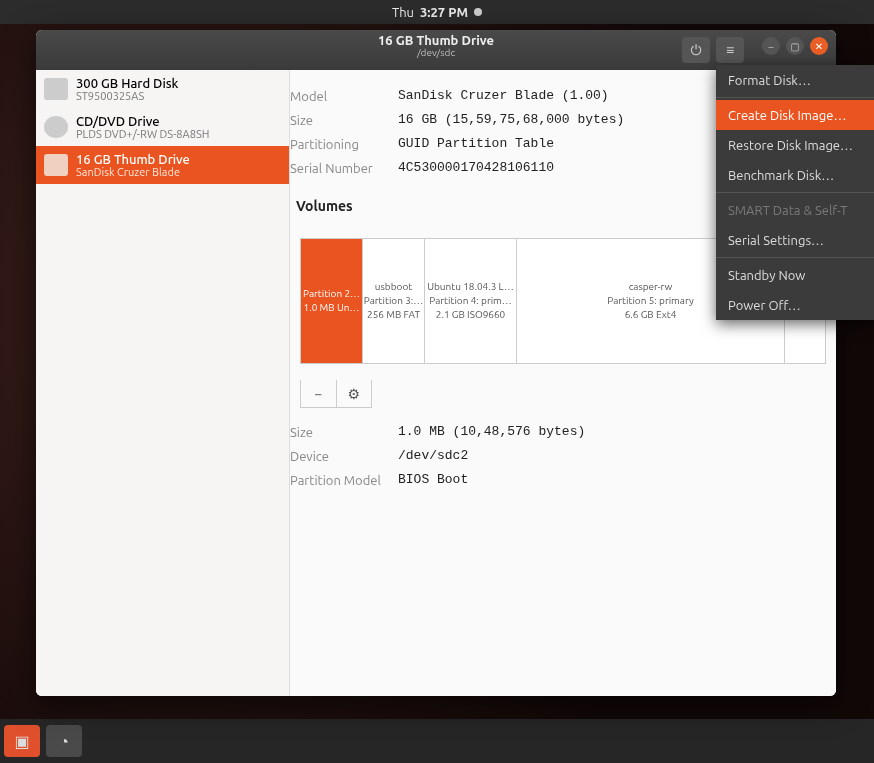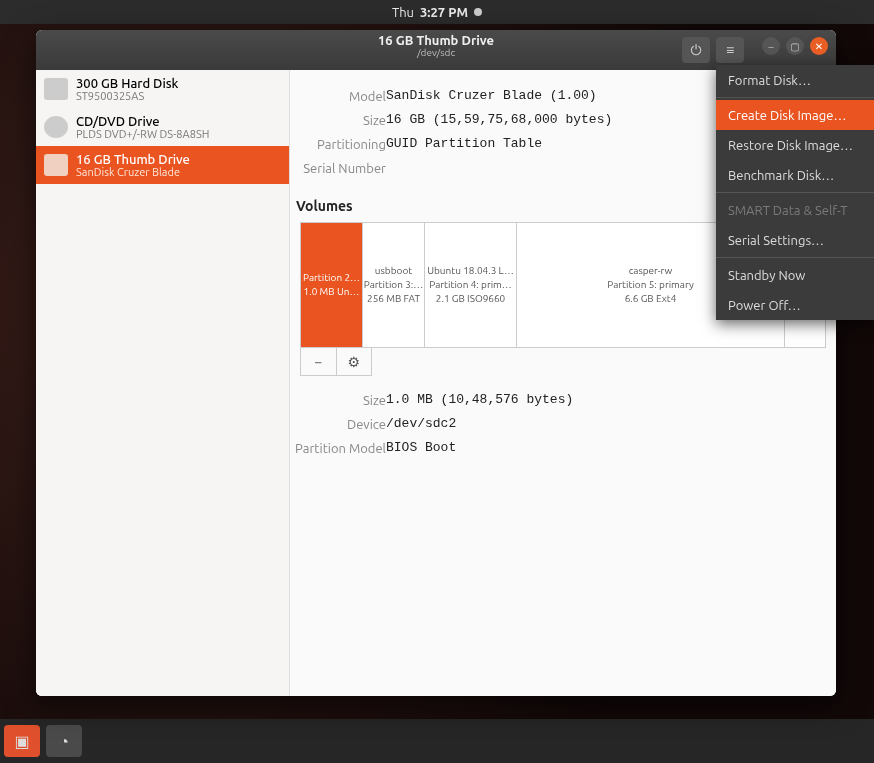--- a/index.html
+++ b/index.html
@@ -31,25 +31,25 @@
   .dev-item.selected .dev-icon { background:#f0d0c0; }
   .dev-text { display:flex; flex-direction:column; font-size:12px; }
   .dev-title { font-size:13px; font-weight:500; }
   .dev-sub { font-size:11px; color:#777; }
   .dev-item.selected .dev-sub { color:#ffe5da; }
 
   
   .main { flex:1; display:flex; flex-direction:column; }
   .info-grid { padding:14px 20px 8px 0; }
   .info-row { display:flex; font-size:13px; line-height:24px; }
-  .info-label { width:96px; text-align:right; color:#888; margin-right:0; }
+  .info-label { width:96px; color:#888; margin-right:12px; }
   .info-val { color:#222;font-family:Liberation Mono, monospace; }
 
   .vol-title { font-size:14px; font-weight:bold; padding:10px 0 8px 6px; color:#222; }
-  .volumes-box { margin:0 10px; border:1px solid #ccc; height:126px; display:flex; background:#fff; }
+  .volumes-box { margin:16px 10px; border:1px solid #ccc; height:126px; display:flex; background:#fff; }
   .vol { border-right:1px solid #ccc; display:flex; flex-direction:column; align-items:center; justify-content:center; font-size:10px; color:#555; text-align:center; padding:0 2px; overflow:hidden; }
   .vol:last-child { border-right:none; }
   .vol.selected { background:#e95420; color:#fff; }
   .vol .vline { line-height:14px; white-space:nowrap; }
   .vol-toolbar { margin:0 10px; border:1px solid #ccc; border-top:none; width:72px; height:28px; display:flex; }
   .vol-tbtn { flex:1; display:flex; align-items:center; justify-content:center; font-size:14px; color:#555; border-right:1px solid #ccc; }
   .vol-tbtn:last-child { border-right:none; }
 
   .vinfo { padding-top:12px; }
 
@@ -129,20 +129,21 @@
         <div class="info-row">
             <div class="info-label">Size</div>
             <div class="info-val">16 GB (15,59,75,68,000 bytes)</div>
           </div>
         <div class="info-row">
             <div class="info-label">Partitioning</div>
             <div class="info-val">GUID Partition Table</div>
           </div>
         <div class="info-row">
             <div class="info-label">Serial Number</div>
+            <div class="info-val">4C530000170428106110</div>
           </div>
       </div>
 
       <div class="vol-title">Volumes</div>
 
       <div class="volumes-box">
         <div class="vol selected" style="width:62px">
           <div class="vline">Partition 2…</div>
           <div class="vline">1.0 MB Un…</div>
         </div>

